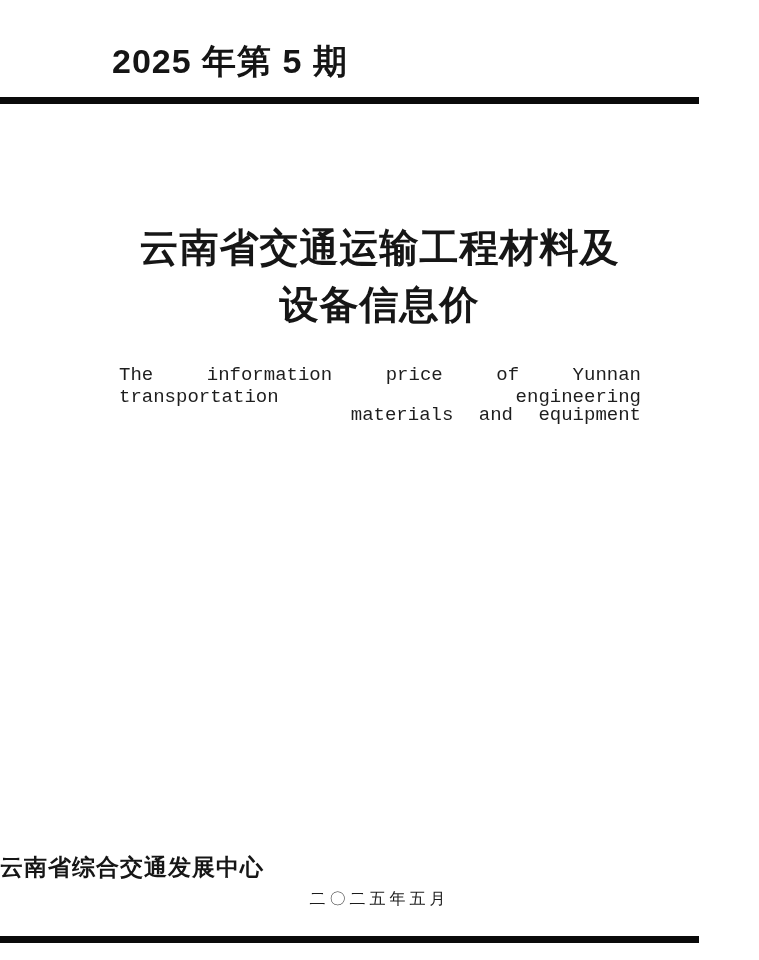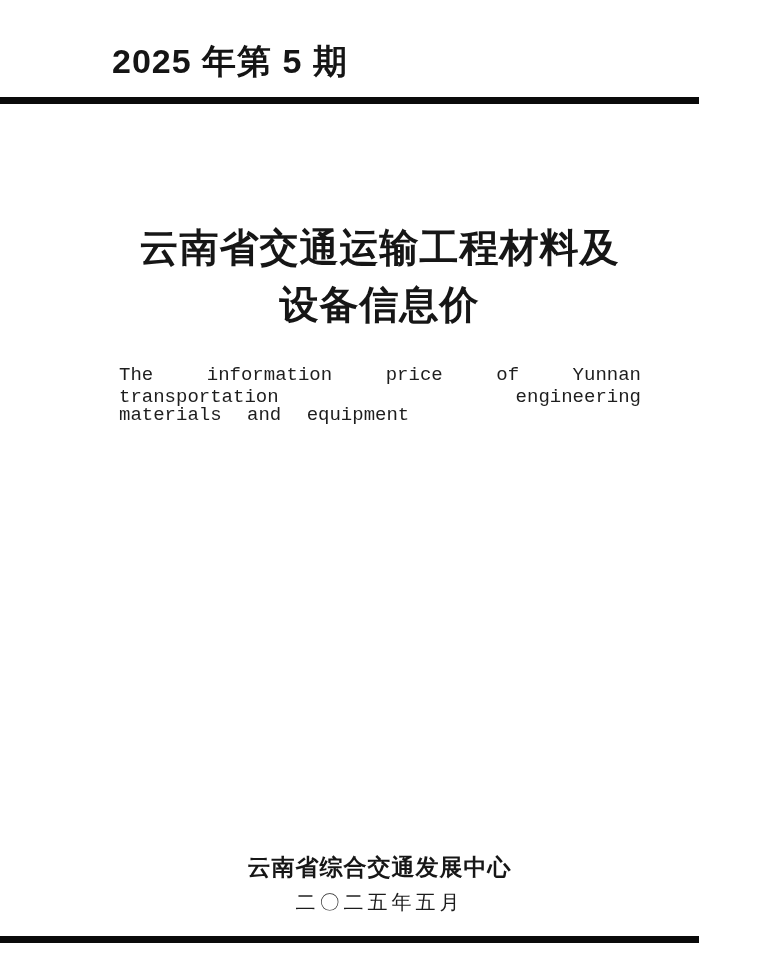--- a/index.html
+++ b/index.html
@@ -74,44 +74,43 @@
     font-size: 19px;
     color: #1e1e1e;
   }
   .subtitle-line-1 {
     top: 364px;
     text-align: justify;
     text-align-last: justify;
   }
   .subtitle-line-2 {
     top: 404px;
-    text-align: left;
+    text-align: right;
     word-spacing: 14px;
   }
   
   .footer-org {
     position: absolute;
     top: 852px;
     left: 0;
     width: 759px;
-    text-align: center;
     font-size: 23px;
     font-weight: 700;
     letter-spacing: 1px;
     color: #161616;
     white-space: nowrap;
   }
   .footer-date {
     position: absolute;
     top: 889px;
     left: 0;
     width: 759px;
     text-align: center;
     font-family: "Liberation Serif", serif;
-    font-size: 20px;
+    font-size: 16px;
     font-weight: 400;
     letter-spacing: 4px;
     color: #1b1b1b;
     white-space: nowrap;
   }
 </style>
 </head>
 <body>
 
 <div class="page">

